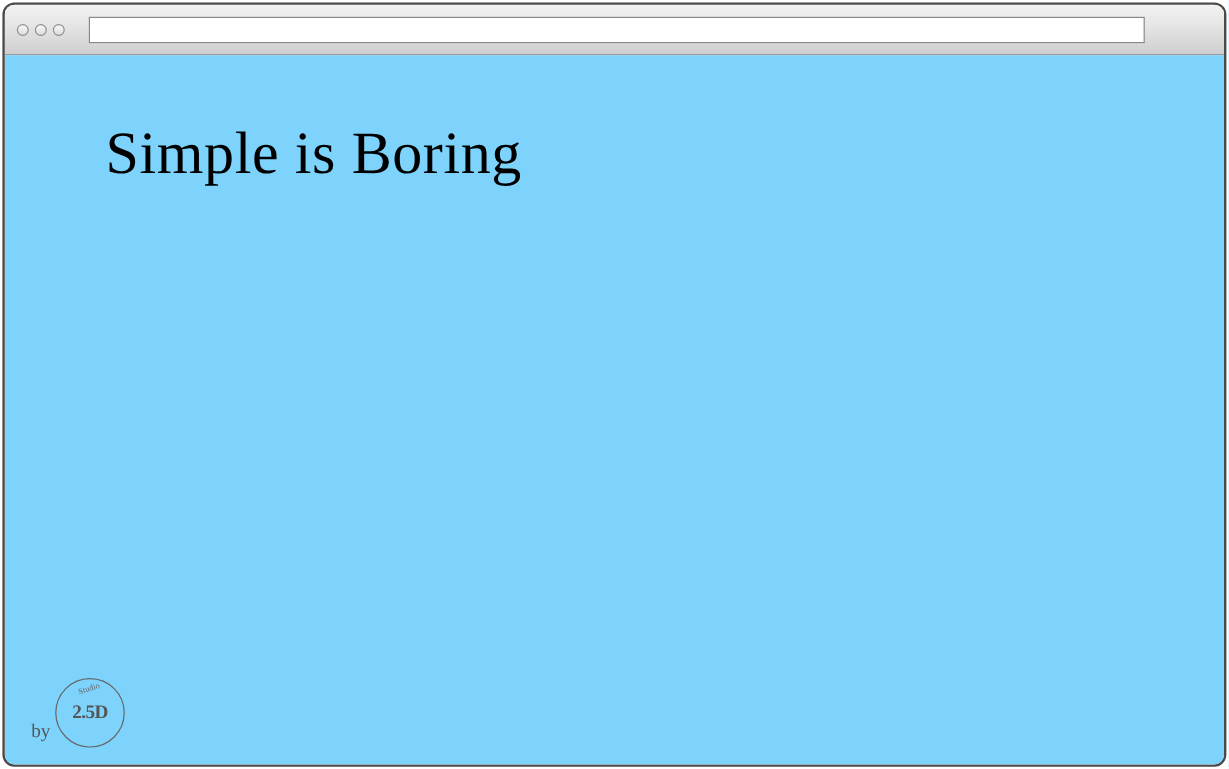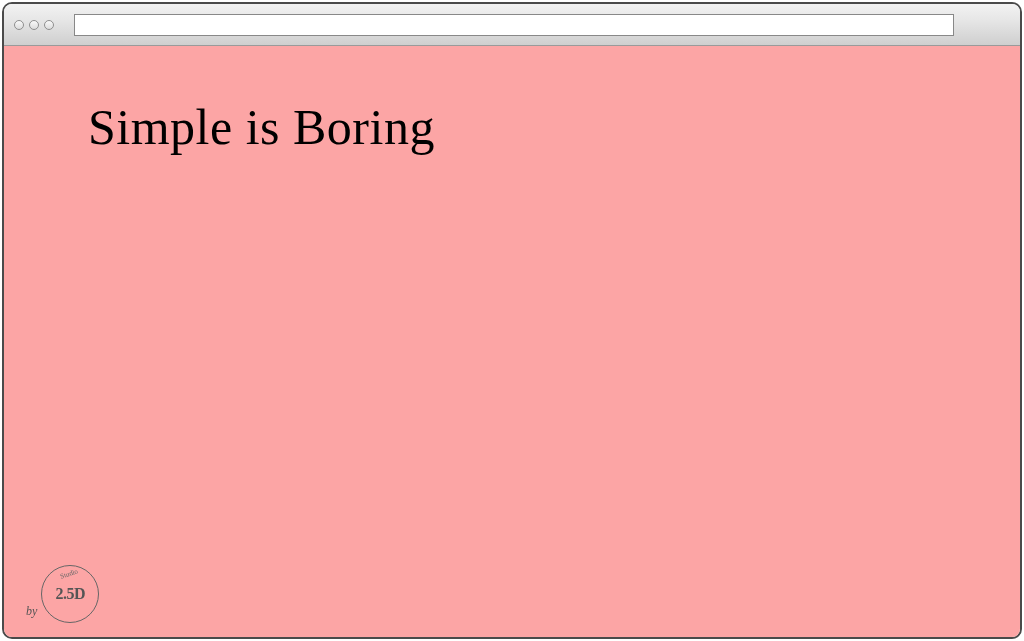--- a/index.html
+++ b/index.html
@@ -50,45 +50,44 @@
     }
     .address-bar {
       flex: 1;
       height: 22px;
       background: #ffffff;
       border: 1px solid #888;
       margin-right: 56px;
     }
     .content-area {
       flex: 1;
-      background: #fca5a5;
+      background: #7dd3fc;
       position: relative;
       padding: 52px 84px;
     }
     .headline {
       font-family: Georgia, 'Times New Roman', Times, serif;
       font-size: 50px;
       font-weight: 400;
       color: #000000;
       letter-spacing: 0.5px;
     }
     .credit {
       position: absolute;
       left: 22px;
       bottom: 14px;
       display: flex;
       align-items: flex-end;
       gap: 4px;
     }
     .by-text {
-      font-size: 12px;
+      font-size: 16px;
       color: #555;
       font-family: Georgia, serif;
       margin-bottom: 4px;
-      font-style: italic;
     }
     .logo-circle {
       width: 58px;
       height: 58px;
       border: 1.5px solid #666;
       border-radius: 50%;
       display: flex;
       align-items: center;
       justify-content: center;
       position: relative;

